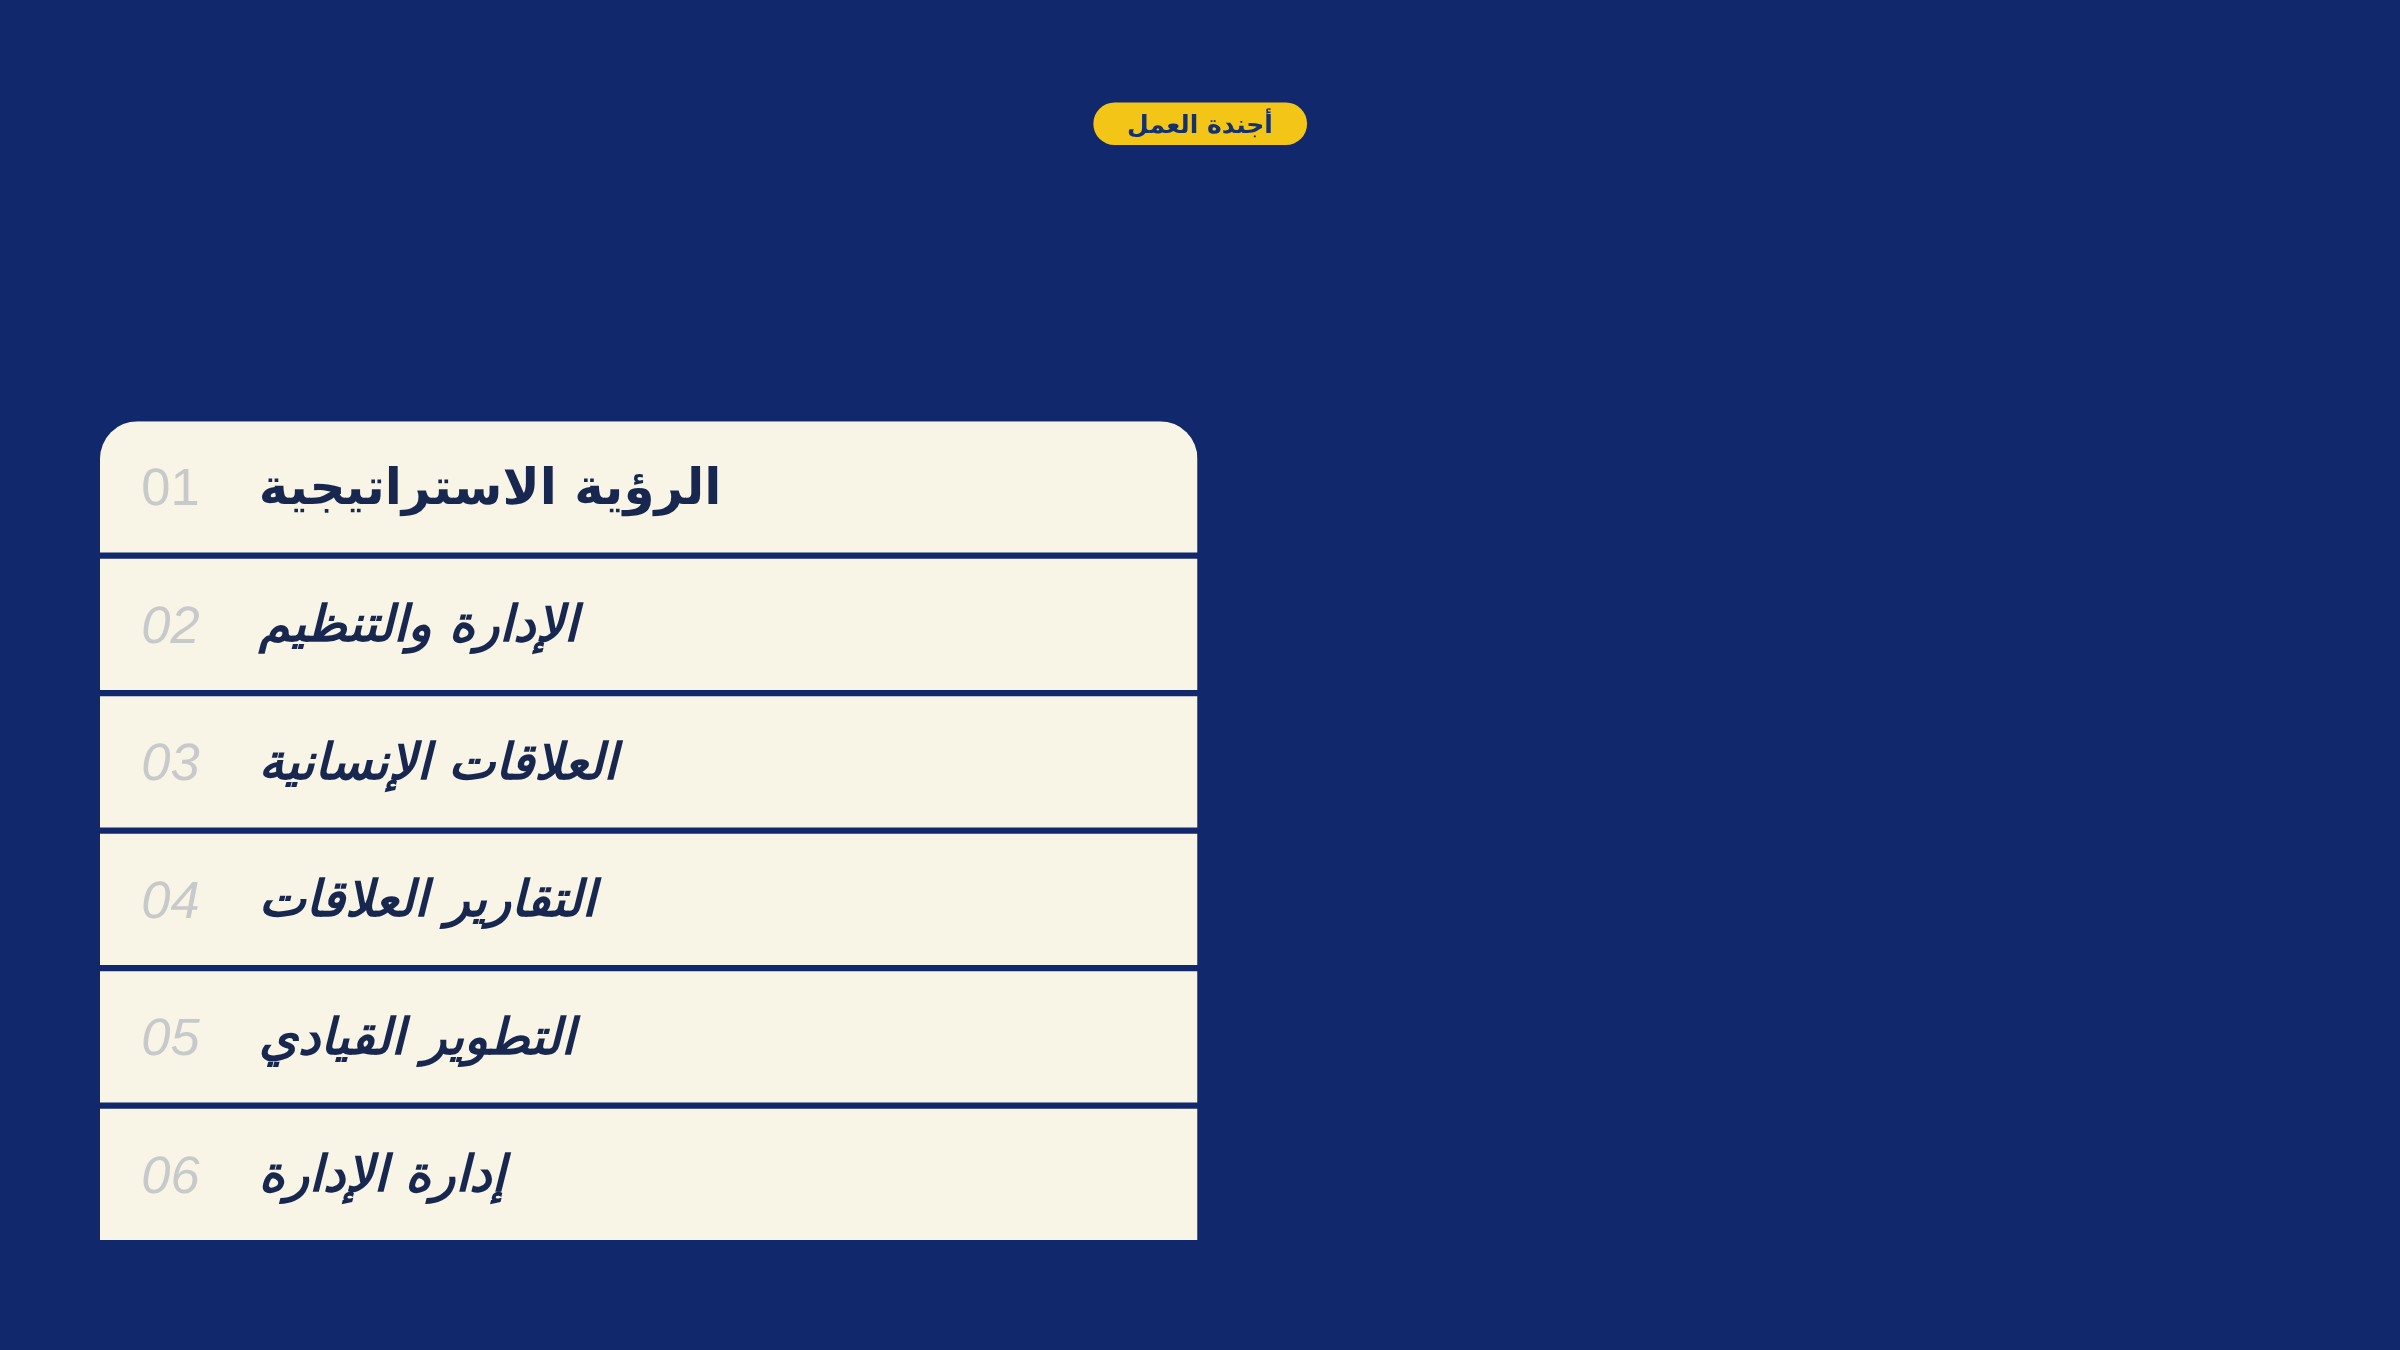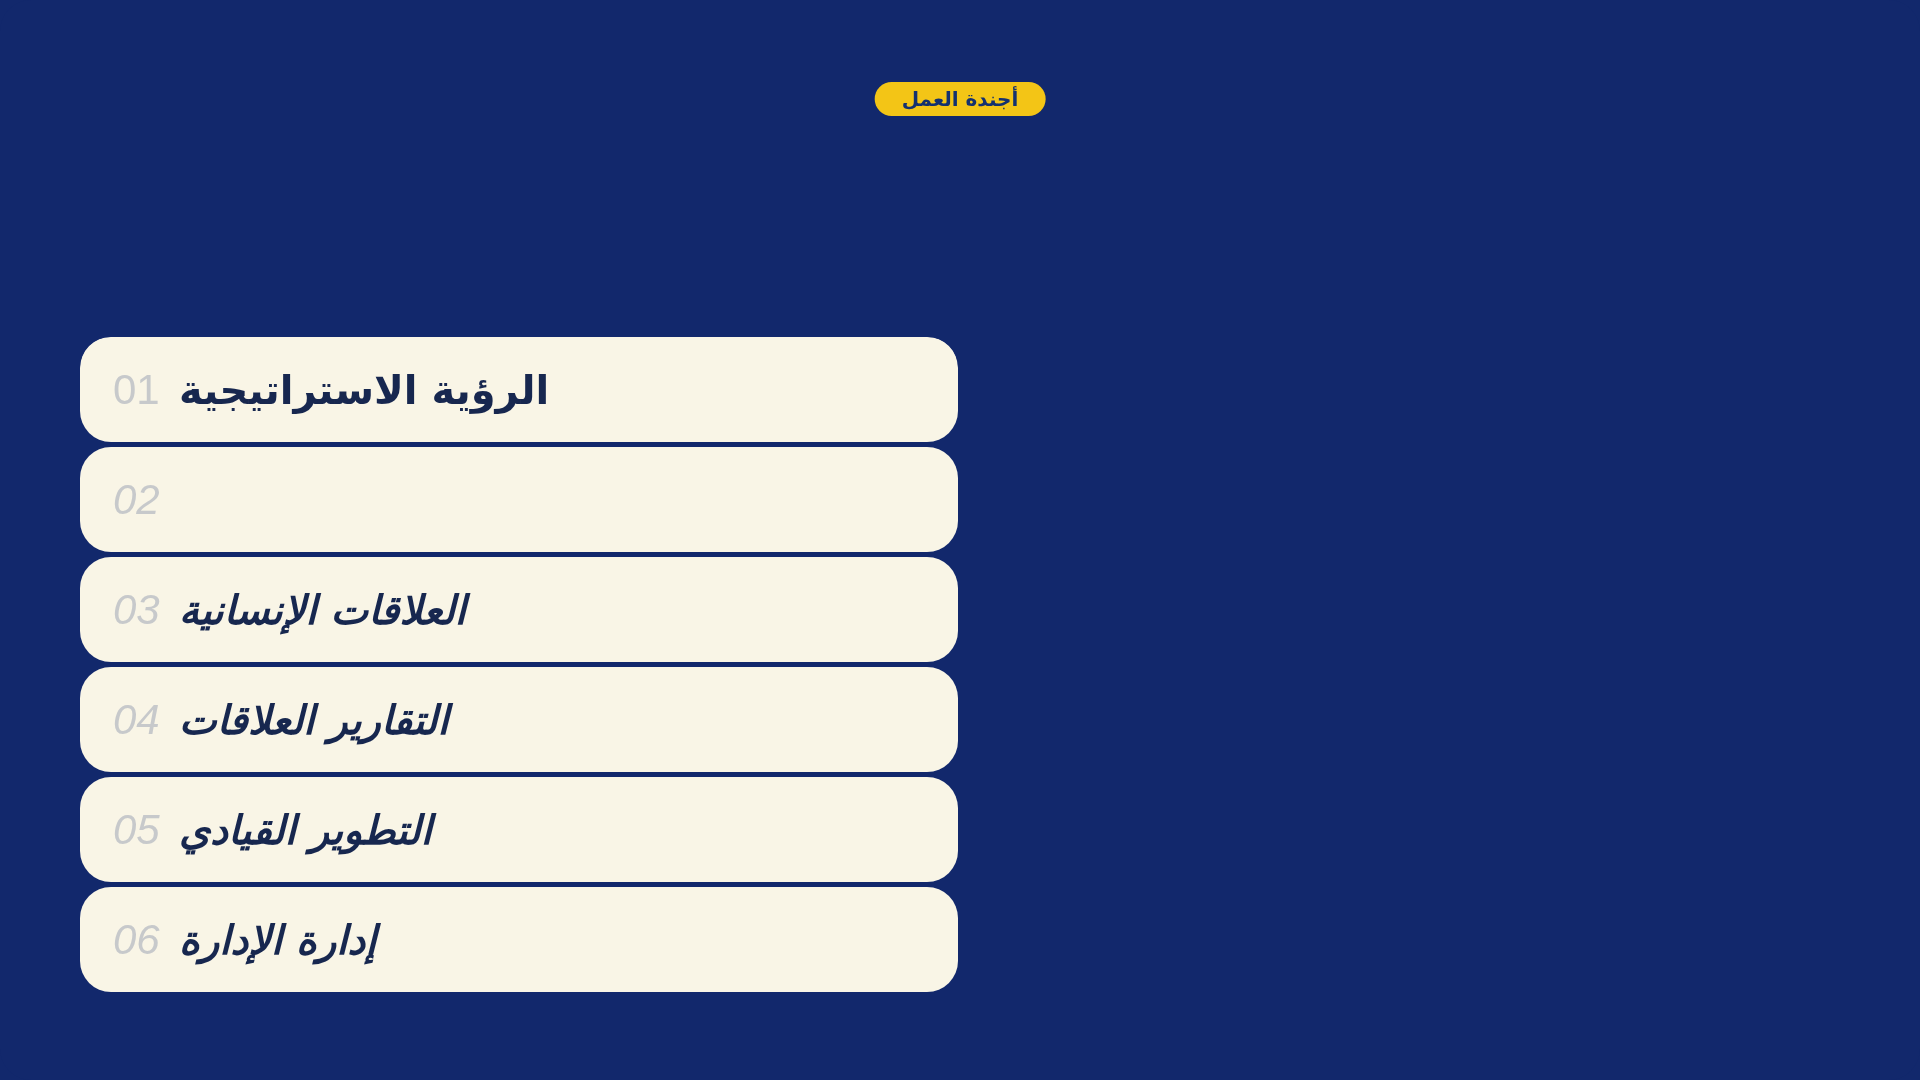--- a/index.html
+++ b/index.html
@@ -3,21 +3,21 @@
 <meta charset="utf-8">
 <style>
   :root{
     --navy:#12286C;
     --cream:#F9F5E6;
     --gold:#F3C516;
     --number-gray:#C7C9CB;
     --title-navy:#17274F;
     --badge-text:#14316F;
   }
-  *{margin:0;padding:0;box-sizing:border-box;border-radius:31px;}
+  *{margin:0;padding:0;box-sizing:border-box;}
   html,body{width:1920px;height:1080px;overflow:hidden;}
   body{
     background:var(--navy);
     font-family:"DejaVu Sans", sans-serif;
     position:relative;
   }
   .slide{
     position:absolute;
     inset:0;
     background:var(--navy);
@@ -64,20 +64,21 @@
     font-size:42px;
     color:var(--number-gray);
     width:66px;
     flex:0 0 auto;
     text-align:left;
   }
   .title{
     font-size:40px;
     font-weight:bold;
     color:var(--title-navy);
+    margin-left:28px;
     white-space:nowrap;
   }
 </style>
 </head>
 <body>
 
 <div class="slide">
 
   <div class="badge">
     <span>أجندة العمل</span>
@@ -85,20 +86,21 @@
 
   <div class="card">
 
     <div class="row">
       <span class="num">01</span>
       <span class="title" dir="rtl">الرؤية الاستراتيجية</span>
     </div>
 
     <div class="row">
       <span class="num">02</span>
+      <span class="title" dir="rtl">الإدارة والتنظيم</span>
     </div>
 
     <div class="row">
       <span class="num">03</span>
       <span class="title" dir="rtl">العلاقات الإنسانية</span>
     </div>
 
     <div class="row">
       <span class="num">04</span>
       <span class="title" dir="rtl">التقارير العلاقات</span>

